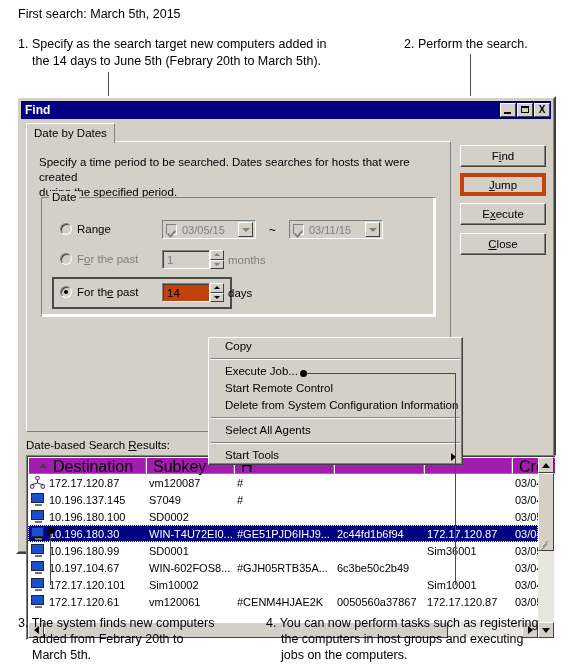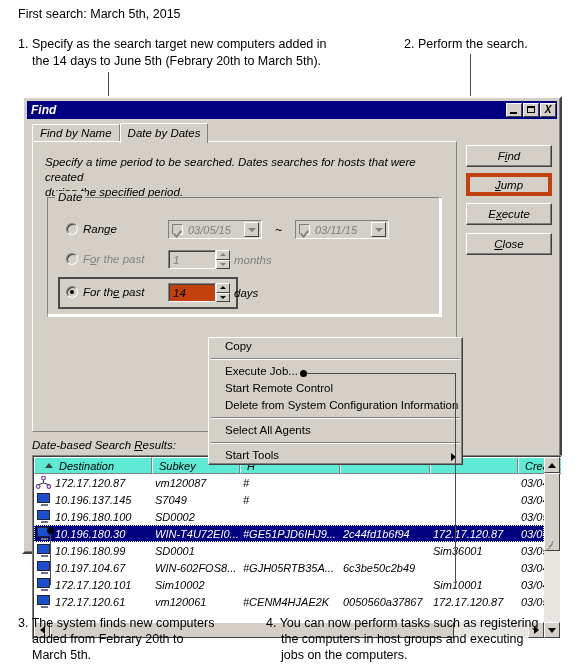--- a/index.html
+++ b/index.html
@@ -184,24 +184,24 @@
   .listview {
     position:absolute; left:8px; top:357px; width:530px; height:185px;
     background:#fff; box-sizing:border-box;
     border-top:1px solid #808080; border-left:1px solid #808080;
     border-right:1px solid #ffffff; border-bottom:1px solid #ffffff;
     box-shadow: inset 1px 1px 0 #404040;
     overflow:hidden;
   }
   .lv-head { position:absolute; left:1px; top:1px; right:0; height:17px; display:flex; }
   .lv-th {
-    background:#5eead4; box-sizing:border-box; height:17px;
+    background:#a21caf; box-sizing:border-box; height:17px;
     border-top:1px solid #ffffff; border-left:1px solid #ffffff;
     border-right:1px solid #808080; border-bottom:1px solid #808080;
-    font-size:11px; color:#000; display:flex; align-items:center; padding-left:6px;
+    font-size:16px; color:#000; display:flex; align-items:flex-start; padding-left:6px;
     position:relative; flex:none;
   }
   .sort-asc { position:absolute; left:10px; top:5px; width:0;height:0;
     border-left:4px solid transparent;border-right:4px solid transparent;border-bottom:5px solid #404040; }
   .lv-body { position:absolute; left:1px; top:18px; right:17px; bottom:17px; overflow:hidden; }
   .lv-row { height:17px; display:flex; align-items:center; font-size:11px; color:#000; position:relative; }
   .lv-row.sel { background:#000080; color:#fff; outline:1px dotted #fff; outline-offset:-1px; }
   .lv-cell { flex:none; overflow:hidden; white-space:nowrap; padding-left:3px; box-sizing:border-box; }
   .ico {
     width:15px; height:13px; flex:none; margin-left:2px; margin-right:1px; position:relative;
@@ -265,39 +265,38 @@
   <div class="anno" style="left:18px; top:6px;">First search: March 5th, 2015</div>
   <div class="anno" style="left:18px; top:36px; width:400px;">1. Specify as the search target new computers added in</div>
   <div class="anno" style="left:32px; top:53px; width:400px;">the 14 days to June 5th (Febrary 20th to March 5th).</div>
   <div class="anno" style="left:404px; top:36px;">2. Perform the search.</div>
 
   <div class="leader leader-v" style="left:108px; top:72px; height:230px;"></div>
   <div class="dot" style="left:105px; top:299px;"></div>
   <div class="leader leader-v" style="left:470px; top:54px; height:94px;"></div>
   <div class="dot" style="left:467px; top:145px;"></div>
 
-  <div class="dialog" style="left:22px; top:96px; width:540px; height:458px;font-style:italic;">
+  <div class="dialog" style="left:16px; top:96px; width:540px; height:458px;">
     <div class="dialog-inner-bevel"></div>
 
     <div class="titlebar">
       <div class="title">Find</div>
       <div class="spacer"></div>
       <div class="winbtn">
           <span class="min-glyph"></span>
         </div>
       <div class="winbtn">
           <span class="max-glyph"></span>
         </div>
       <div class="winbtn">
           <span class="gl">X</span>
         </div>
     </div>
 
     <div class="tabstrip">
-      <div class="tab"><span>Find by Name</span></div>
       <div class="tab active"><span>Date by Dates</span></div>
     </div>
 
     <div class="tabpanel">
       <div class="desc">
         <div>Specify a time period to be searched. Dates searches for hosts that were created</div>
         <div>during the specified period.</div>
       </div>
 
       <div class="groupbox">

